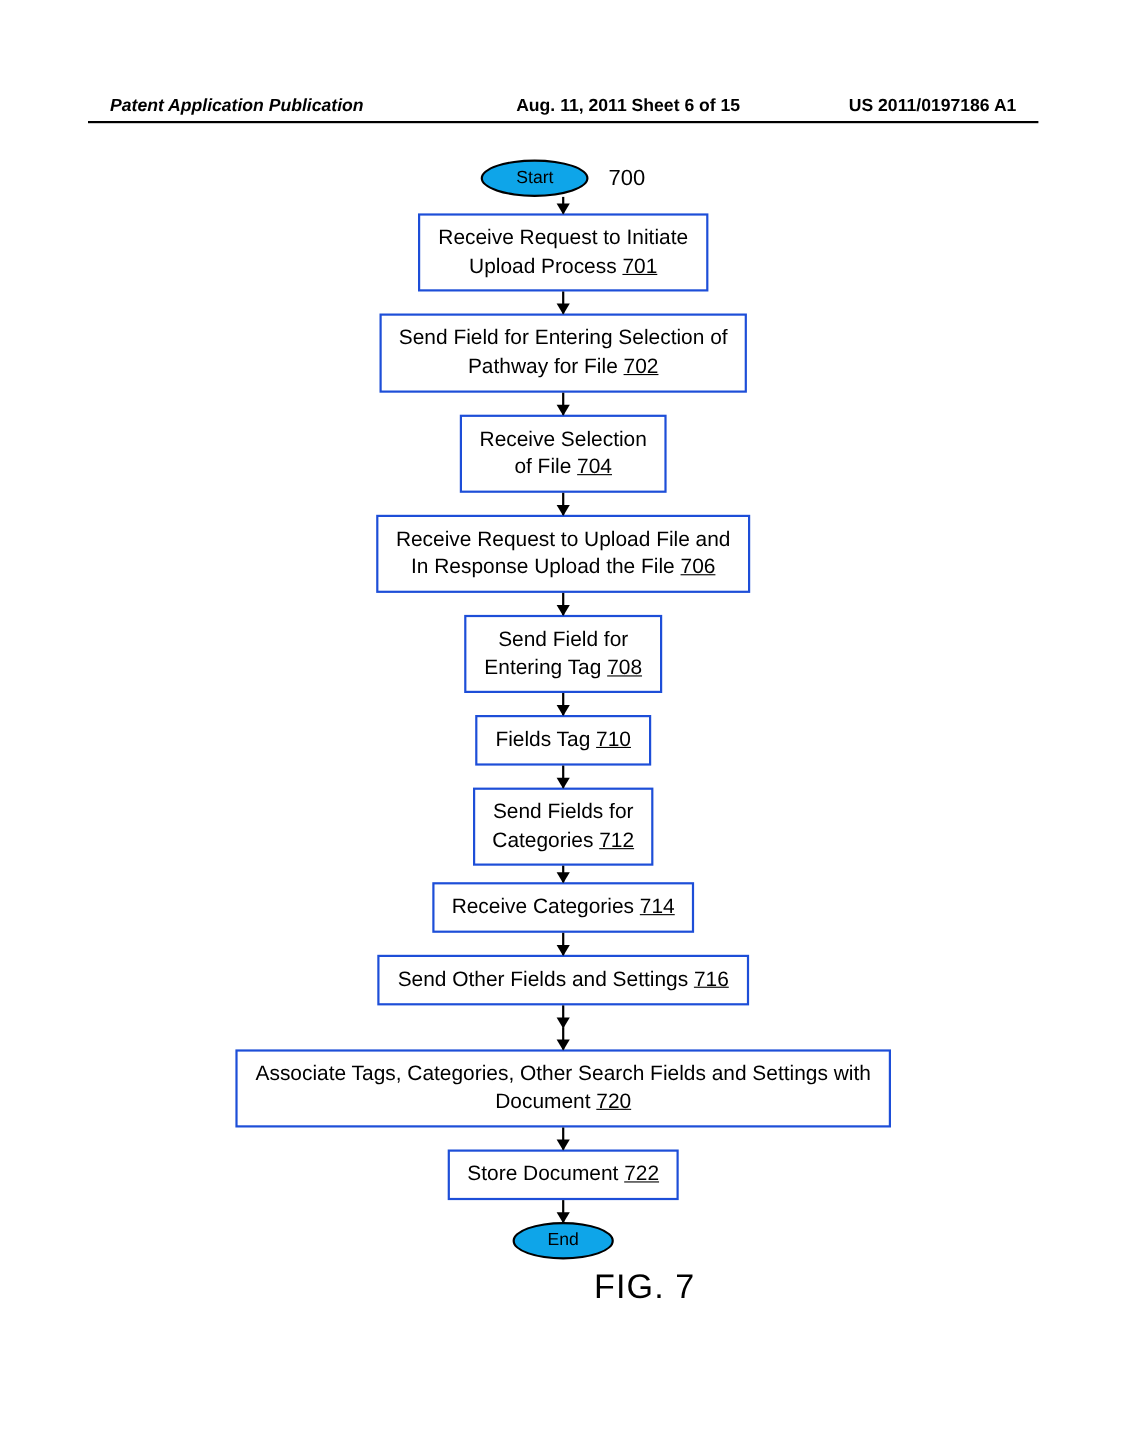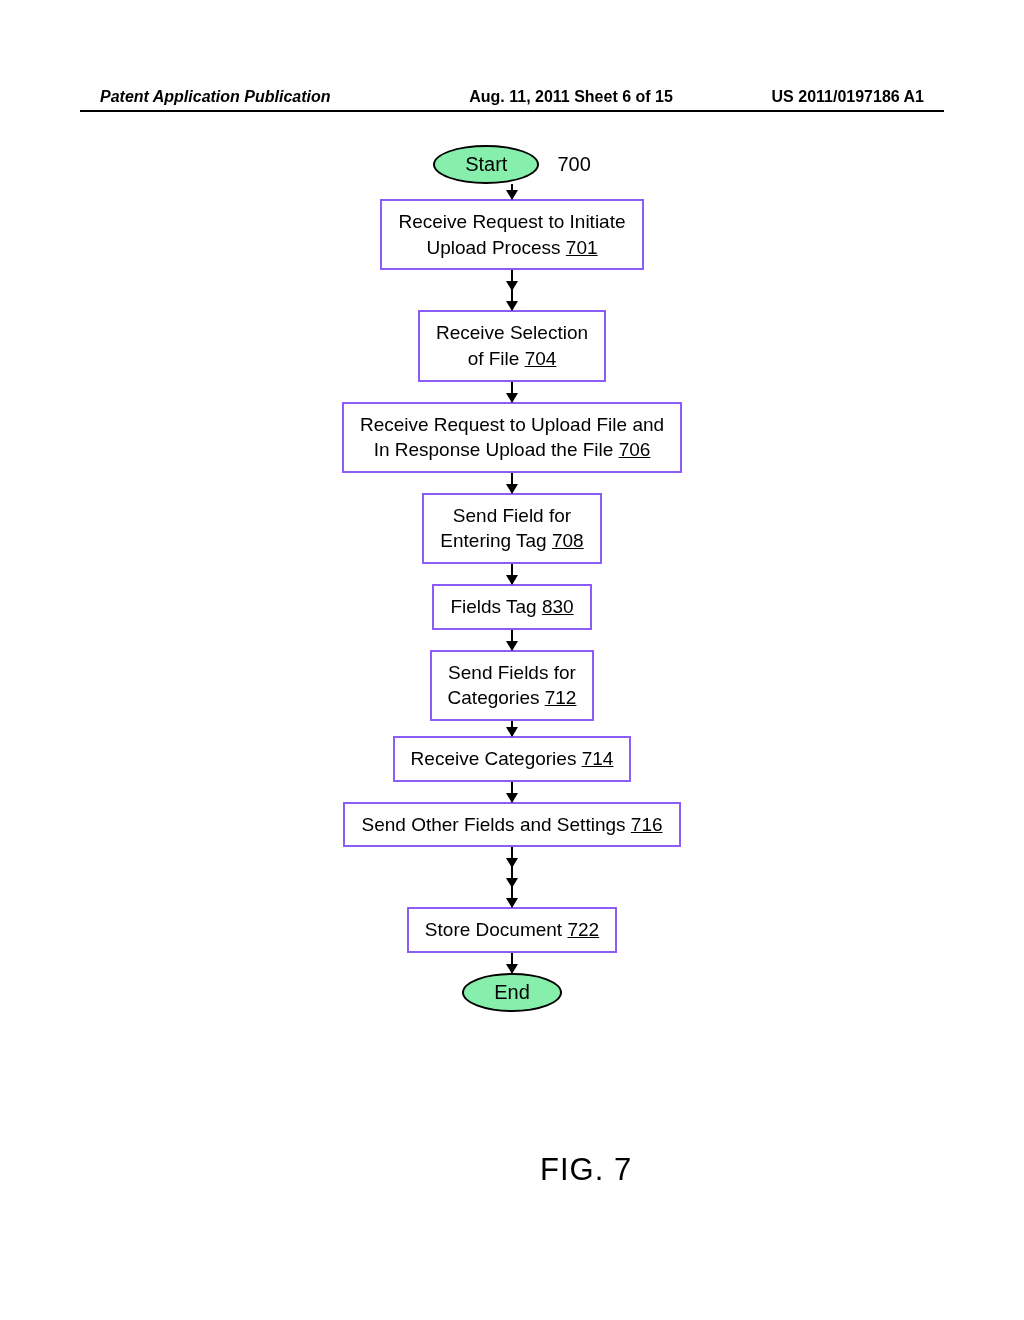--- a/index.html
+++ b/index.html
@@ -49,26 +49,26 @@
       left: 0;
       right: 0;
       display: flex;
       flex-direction: column;
       align-items: center;
     }
     .terminal {
       border: 2px solid black;
       border-radius: 50%;
       padding: 6px 30px;
-      font-size: 20px;
+      font-size: 16px;
       text-align: center;
-      background: #86efac;
+      background: #0ea5e9;
     }
     .box {
-      border: 2px solid #8b5cf6;
+      border: 2px solid #1d4ed8;
       padding: 8px 16px;
       font-size: 19px;
       text-align: center;
       background: white;
       line-height: 1.35;
     }
     .ref {
       text-decoration: underline;
     }
     .arrow {
@@ -124,59 +124,65 @@
     <div class="terminal">Start</div>
     <span class="proc-ref">700</span>
   </div>
   <div class="arrow arrow-short"></div>
 
   <div class="box">
     <span>Receive Request to Initiate<br>Upload Process </span><span class="ref">701</span>
   </div>
   <div class="arrow"></div>
 
+  <div class="box">
+    <span>Send Field for Entering Selection of<br>Pathway for File </span><span class="ref">702</span>
+  </div>
   <div class="arrow"></div>
 
   <div class="box">
     <span>Receive Selection<br>of File </span><span class="ref">704</span>
   </div>
   <div class="arrow"></div>
 
   <div class="box">
     <span>Receive Request to Upload File and<br>In Response Upload the File </span><span class="ref">706</span>
   </div>
   <div class="arrow"></div>
 
   <div class="box">
     <span>Send Field for<br>Entering Tag </span><span class="ref">708</span>
   </div>
   <div class="arrow"></div>
 
   <div class="box">
-    <span>Fields Tag </span><span class="ref">830</span>
+    <span>Fields Tag </span><span class="ref">710</span>
   </div>
   <div class="arrow"></div>
 
   <div class="box">
     <span>Send Fields for<br>Categories </span><span class="ref">712</span>
   </div>
   <div class="arrow arrow-short"></div>
 
   <div class="box">
     <span>Receive Categories </span><span class="ref">714</span>
   </div>
   <div class="arrow"></div>
 
   <div class="box">
     <span>Send Other Fields and Settings </span><span class="ref">716</span>
   </div>
   <div class="arrow"></div>
 
   <div class="arrow"></div>
 
+  <div class="box">
+    <span>Associate Tags, Categories, Other Search Fields and Settings with<br>Document </span><span class="ref">720</span>
+  </div>
   <div class="arrow"></div>
 
   <div class="box">
     <span>Store Document </span><span class="ref">722</span>
   </div>
   <div class="arrow"></div>
 
   <div class="terminal">End</div>
 </div>
 

